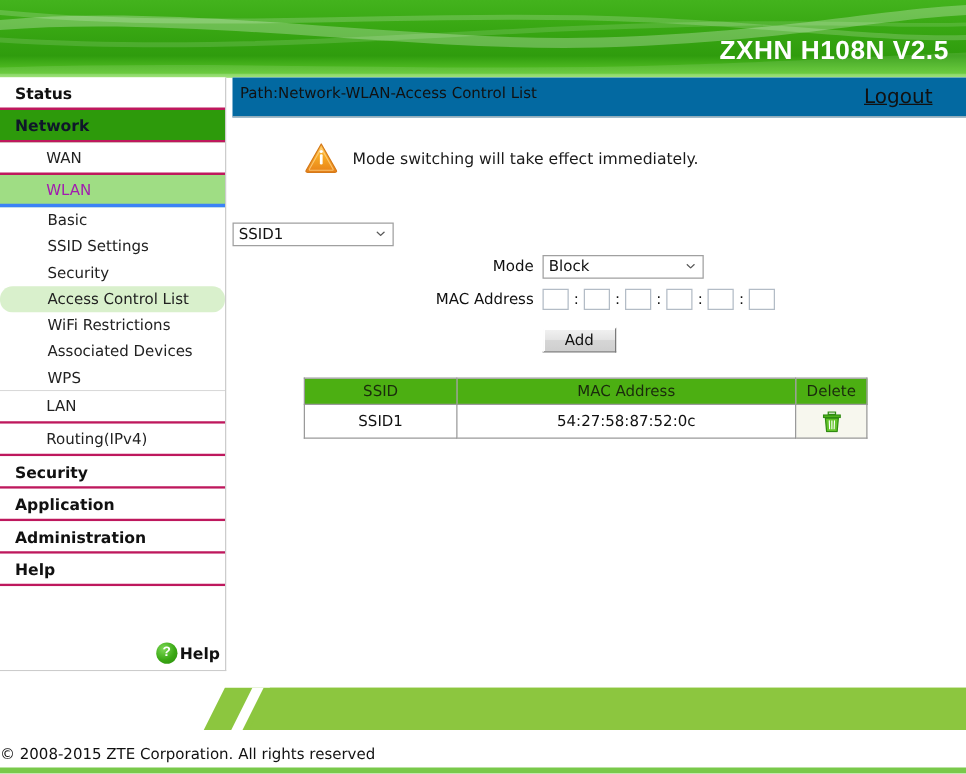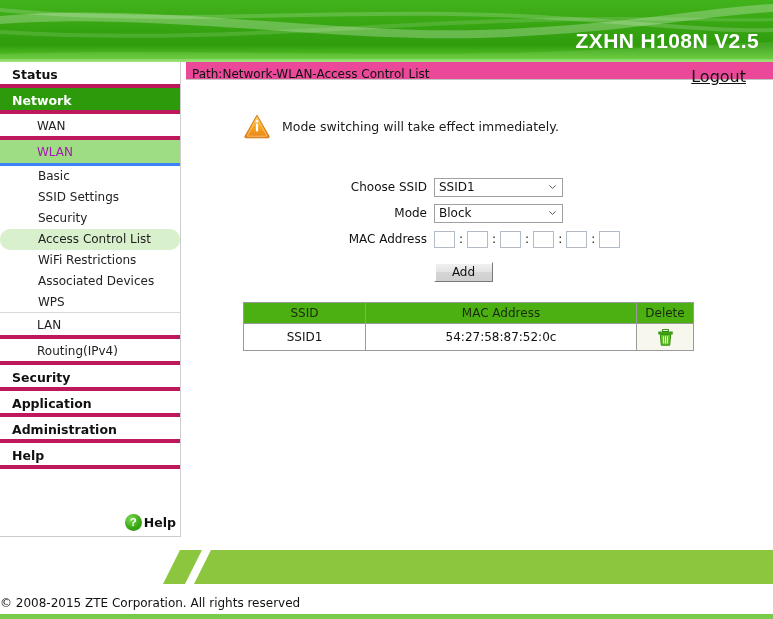--- a/index.html
+++ b/index.html
@@ -48,36 +48,36 @@
     left: 0; top: 62px;
     width: 181px;
     height: 475px;
     background: #ffffff;
     border-right: 1px solid #cccccc;
     border-bottom: 1px solid #cccccc;
     box-sizing: border-box;
   }
   .nav-item {
     box-sizing: border-box;
-    border-bottom: 4px solid #be185d;
+    border-bottom: 2px solid #be185d;
     height: 26px;
     line-height: 25px;
     white-space: nowrap;
     overflow: hidden;
   }
   .nav-top {
     font-weight: bold;
     font-size: 12.5px;
     padding-left: 12px;
     color: #111111;
     background: #ffffff;
   }
   .nav-top.active {
     background: #2d9a0b;
-    color: #ffffff;
+    color: #0f172a;
   }
   .nav-l2 {
     font-size: 12px;
     padding-left: 37px;
     color: #222222;
     background: #ffffff;
   }
   .nav-l2.active {
     background: #9fdd84;
     color: #a21caf;
@@ -131,22 +131,22 @@
   
   .content {
     position: absolute;
     left: 186px; top: 62px;
     width: 587px;
     height: 475px;
     background: #ffffff;
   }
   .pathbar {
     position: relative;
-    height: 18px;
-    background: #ec4899;
+    height: 32px;
+    background: #0369a1;
     border-bottom: 1px solid #c4c4c4;
     box-sizing: border-box;
     text-decoration: underline;
   }
   .path-text {
     position: absolute;
     left: 6px; top: 5px;
     font-size: 12px;
     color: #111111;
     white-space: nowrap;
@@ -399,21 +399,20 @@
         <rect x="12.9" y="11.4" width="2.2" height="8.2" rx="1" fill="#ffffff"></rect>
         <circle cx="14" cy="9.2" r="1.25" fill="#ffffff"></circle>
       </svg>
     </span>
     <span class="notice-text">Mode switching will take effect immediately.</span>
   </div>
 
   <div class="form">
 
     <div class="frow">
-      <span class="flabel">Choose SSID</span>
       <div class="sel">
         <span>SSID1</span>
         <svg class="chev" viewBox="0 0 7 4">
           <path d="M0.4,0.4 L3.5,3.4 L6.6,0.4" fill="none" stroke="#5a5a5a" stroke-width="1"></path>
         </svg>
       </div>
     </div>
 
     <div class="frow">
       <span class="flabel">Mode</span>

